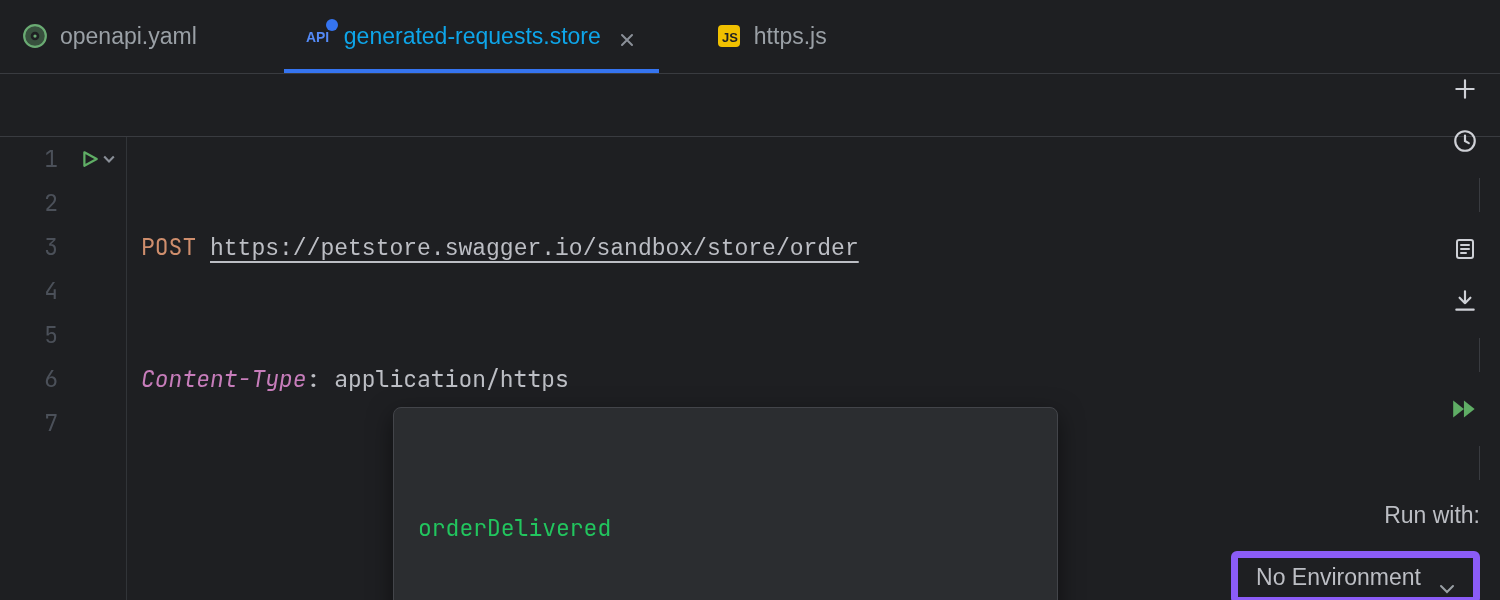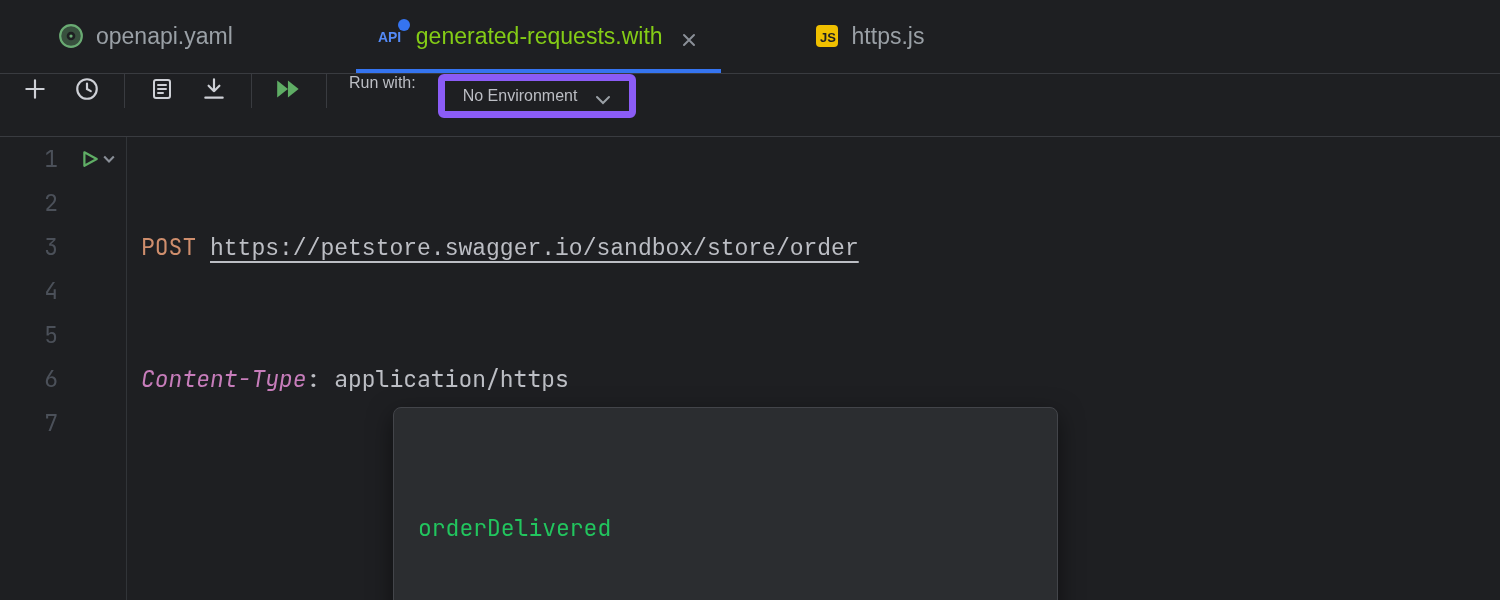--- a/index.html
+++ b/index.html
@@ -22,24 +22,23 @@
   }
   .tab {
     display: flex;
     align-items: center;
     padding: 0 22px;
     gap: 12px;
     color: #9aa0a6;
     font-size: 23px;
     position: relative;
     cursor: pointer;
-    margin-left: 36px;
   }
   .tab.active {
-    color: #84cc16;
+    color: #0ea5e9;
     align-items: center;
   }
   .tab.active::after {
     content: "";
     position: absolute;
     left: 0; right: 0; bottom: -1px;
     height: 4px;
     background: #3574f0;
   }
   .tab .icon-slot {
@@ -48,27 +47,28 @@
   }
   .tab .close {
     width: 18px; height: 18px;
     margin-left: 6px;
     color: #8a8f98;
   }
 
   
   .toolbar {
     display: flex;
-    align-items: flex-start;
+    align-items: flex-end;
     height: 64px;
     padding: 0 20px;
     gap: 22px;
     border-top: 1px solid #393b40;
     border-bottom: 1px solid #393b40;
-    font-size: 16px;
+    font-size: 23px;
+    flex-direction: column;
   }
   .tb-icon {
     width: 30px; height: 30px;
     display: flex; align-items: center; justify-content: center;
     color: #ced0d6;
     cursor: pointer;
     flex-shrink: 0;
   }
   .tb-sep {
     width: 1px; height: 34px;
@@ -172,21 +172,21 @@
 
   <div class="tab active">
     <span class="icon-slot" style="position:relative">
       <svg viewBox="0 0 28 20" width="28" height="20">
           <text x="0" y="16" font-size="15" font-weight="700" fill="#548af7" font-family="Arial">API</text>
         </svg>
       <svg viewBox="0 0 10 10" width="12" height="12" style="position:absolute;top:-4px;right:-6px">
           <circle cx="5" cy="5" r="5" fill="#3574f0"></circle>
         </svg>
     </span>
-    <span>generated-requests.with</span>
+    <span>generated-requests.store</span>
     <span class="close">
       <svg viewBox="0 0 16 16" width="16" height="16">
           <path d="M3 3 L13 13 M13 3 L3 13" stroke="currentColor" stroke-width="2" stroke-linecap="round"></path>
         </svg>
     </span>
   </div>
 
   <div style="width:35px"></div>
 
   <div class="tab">

